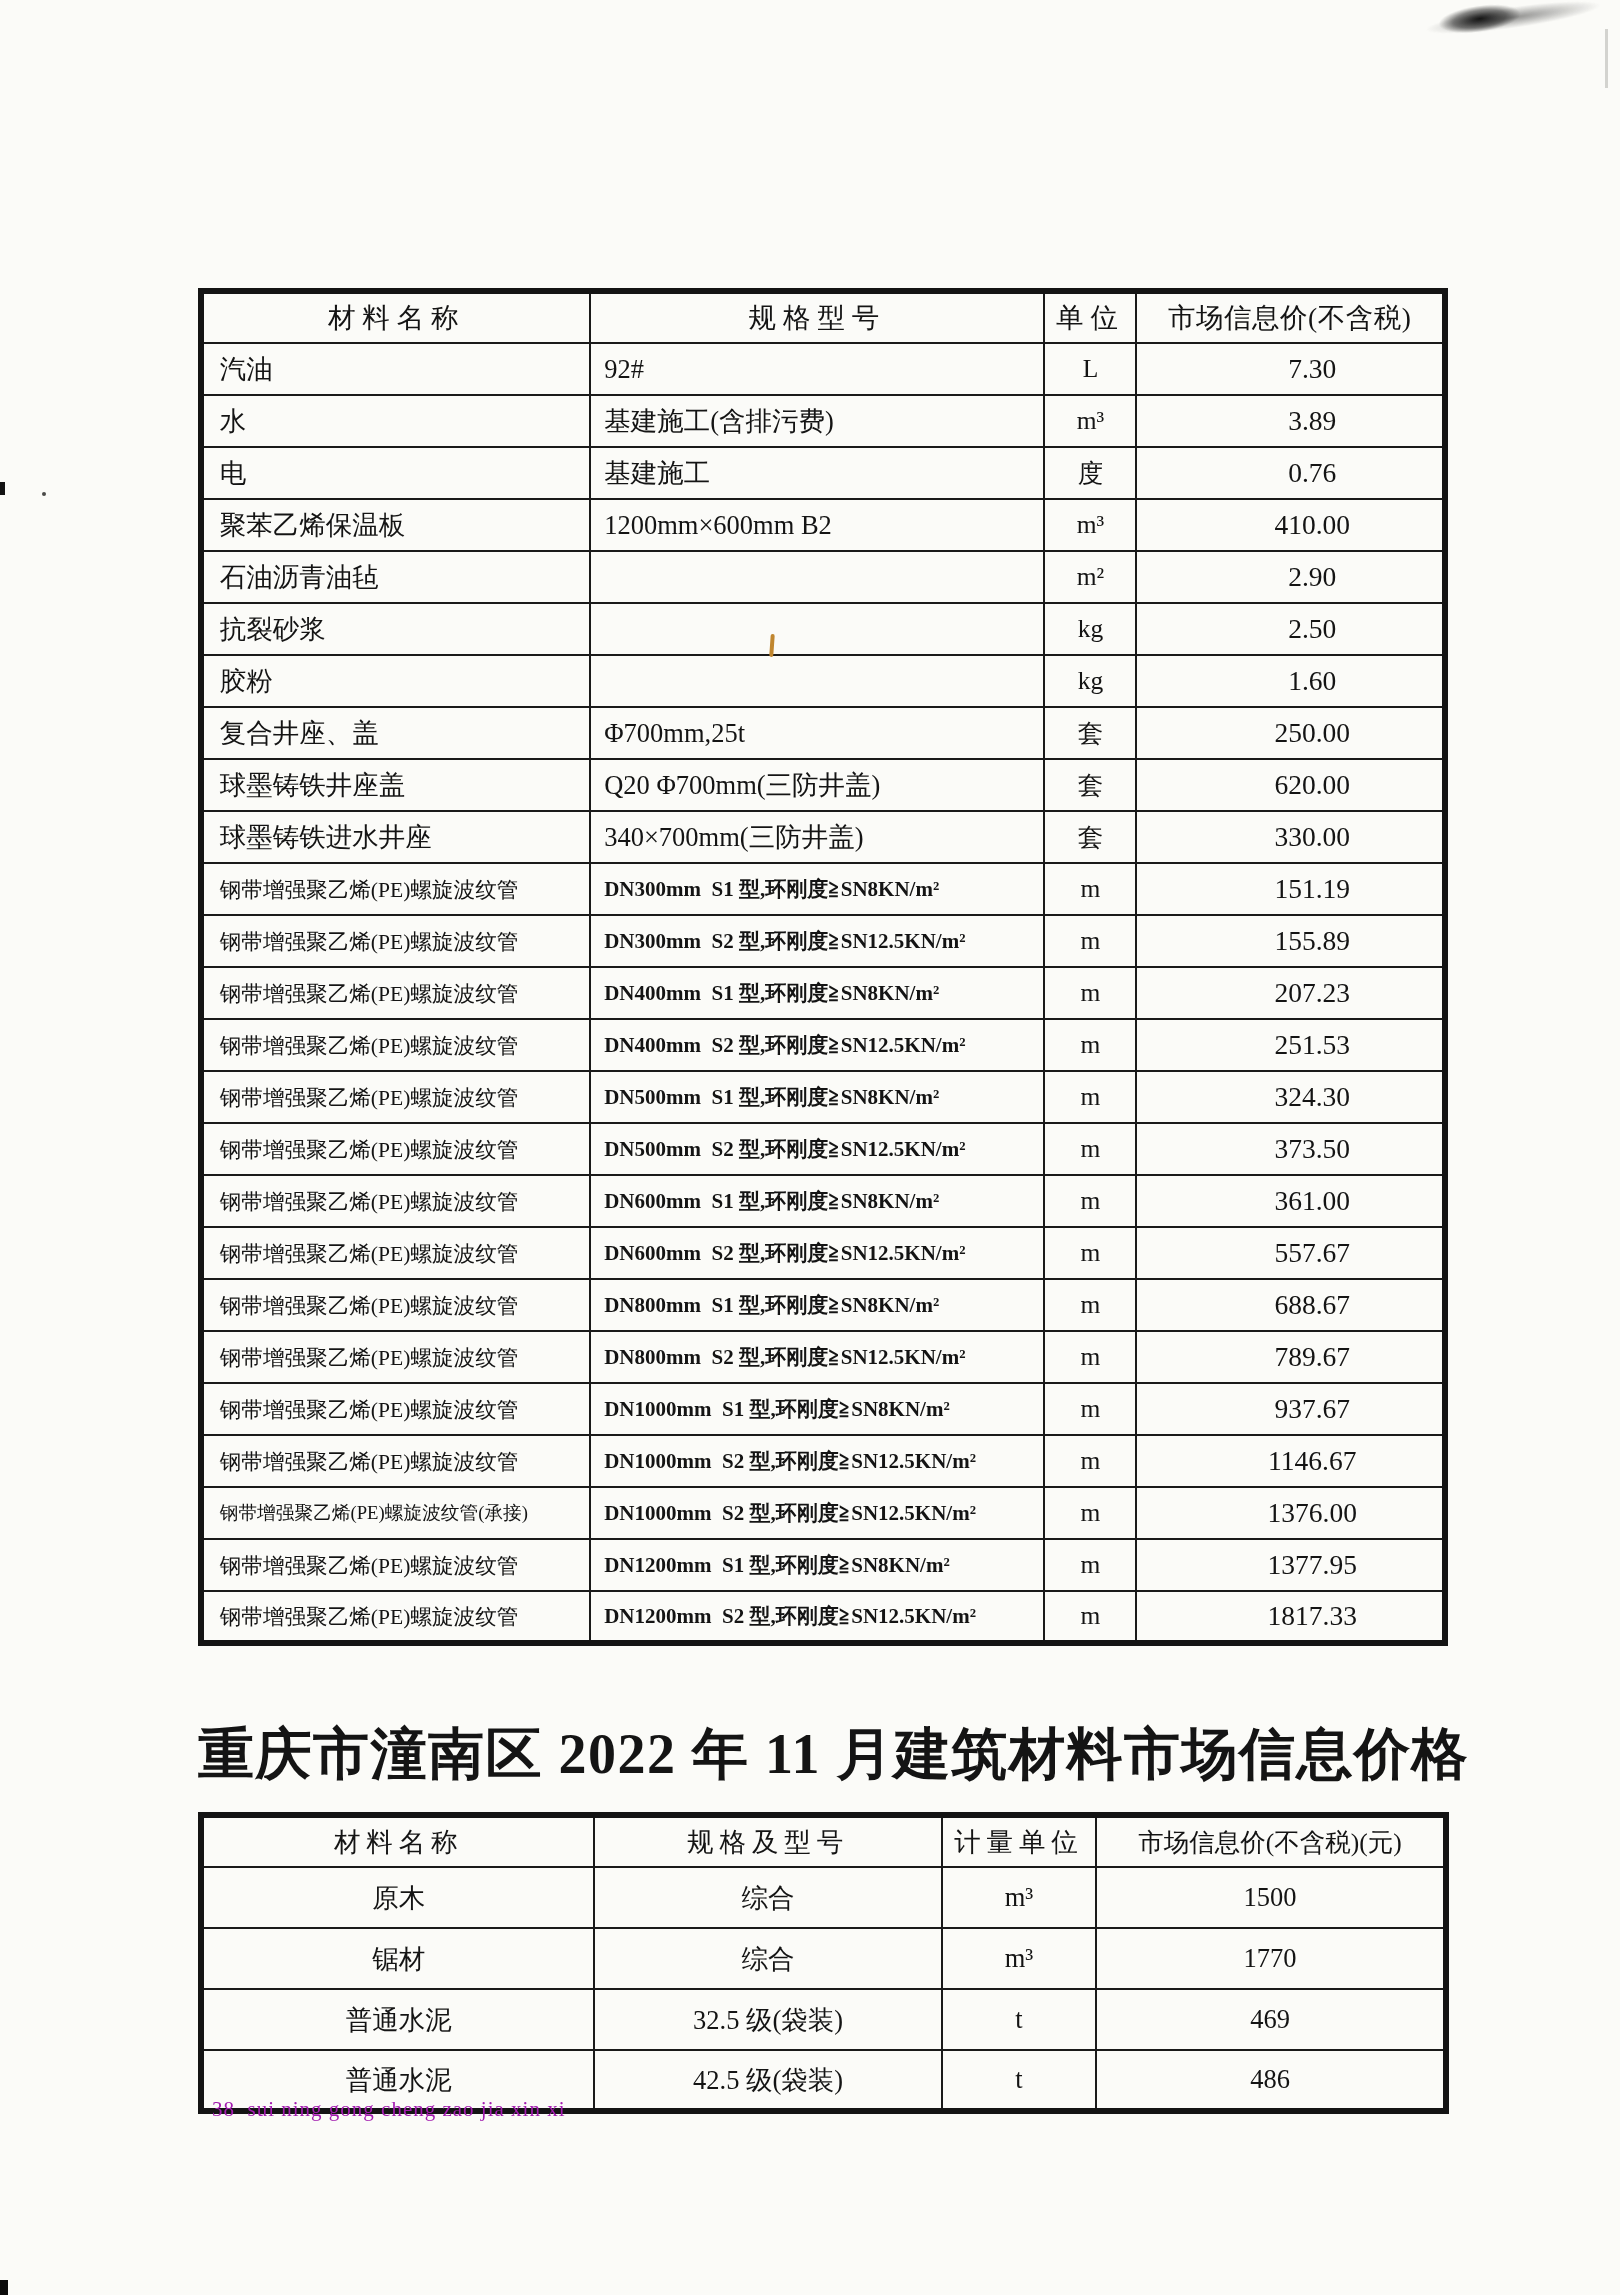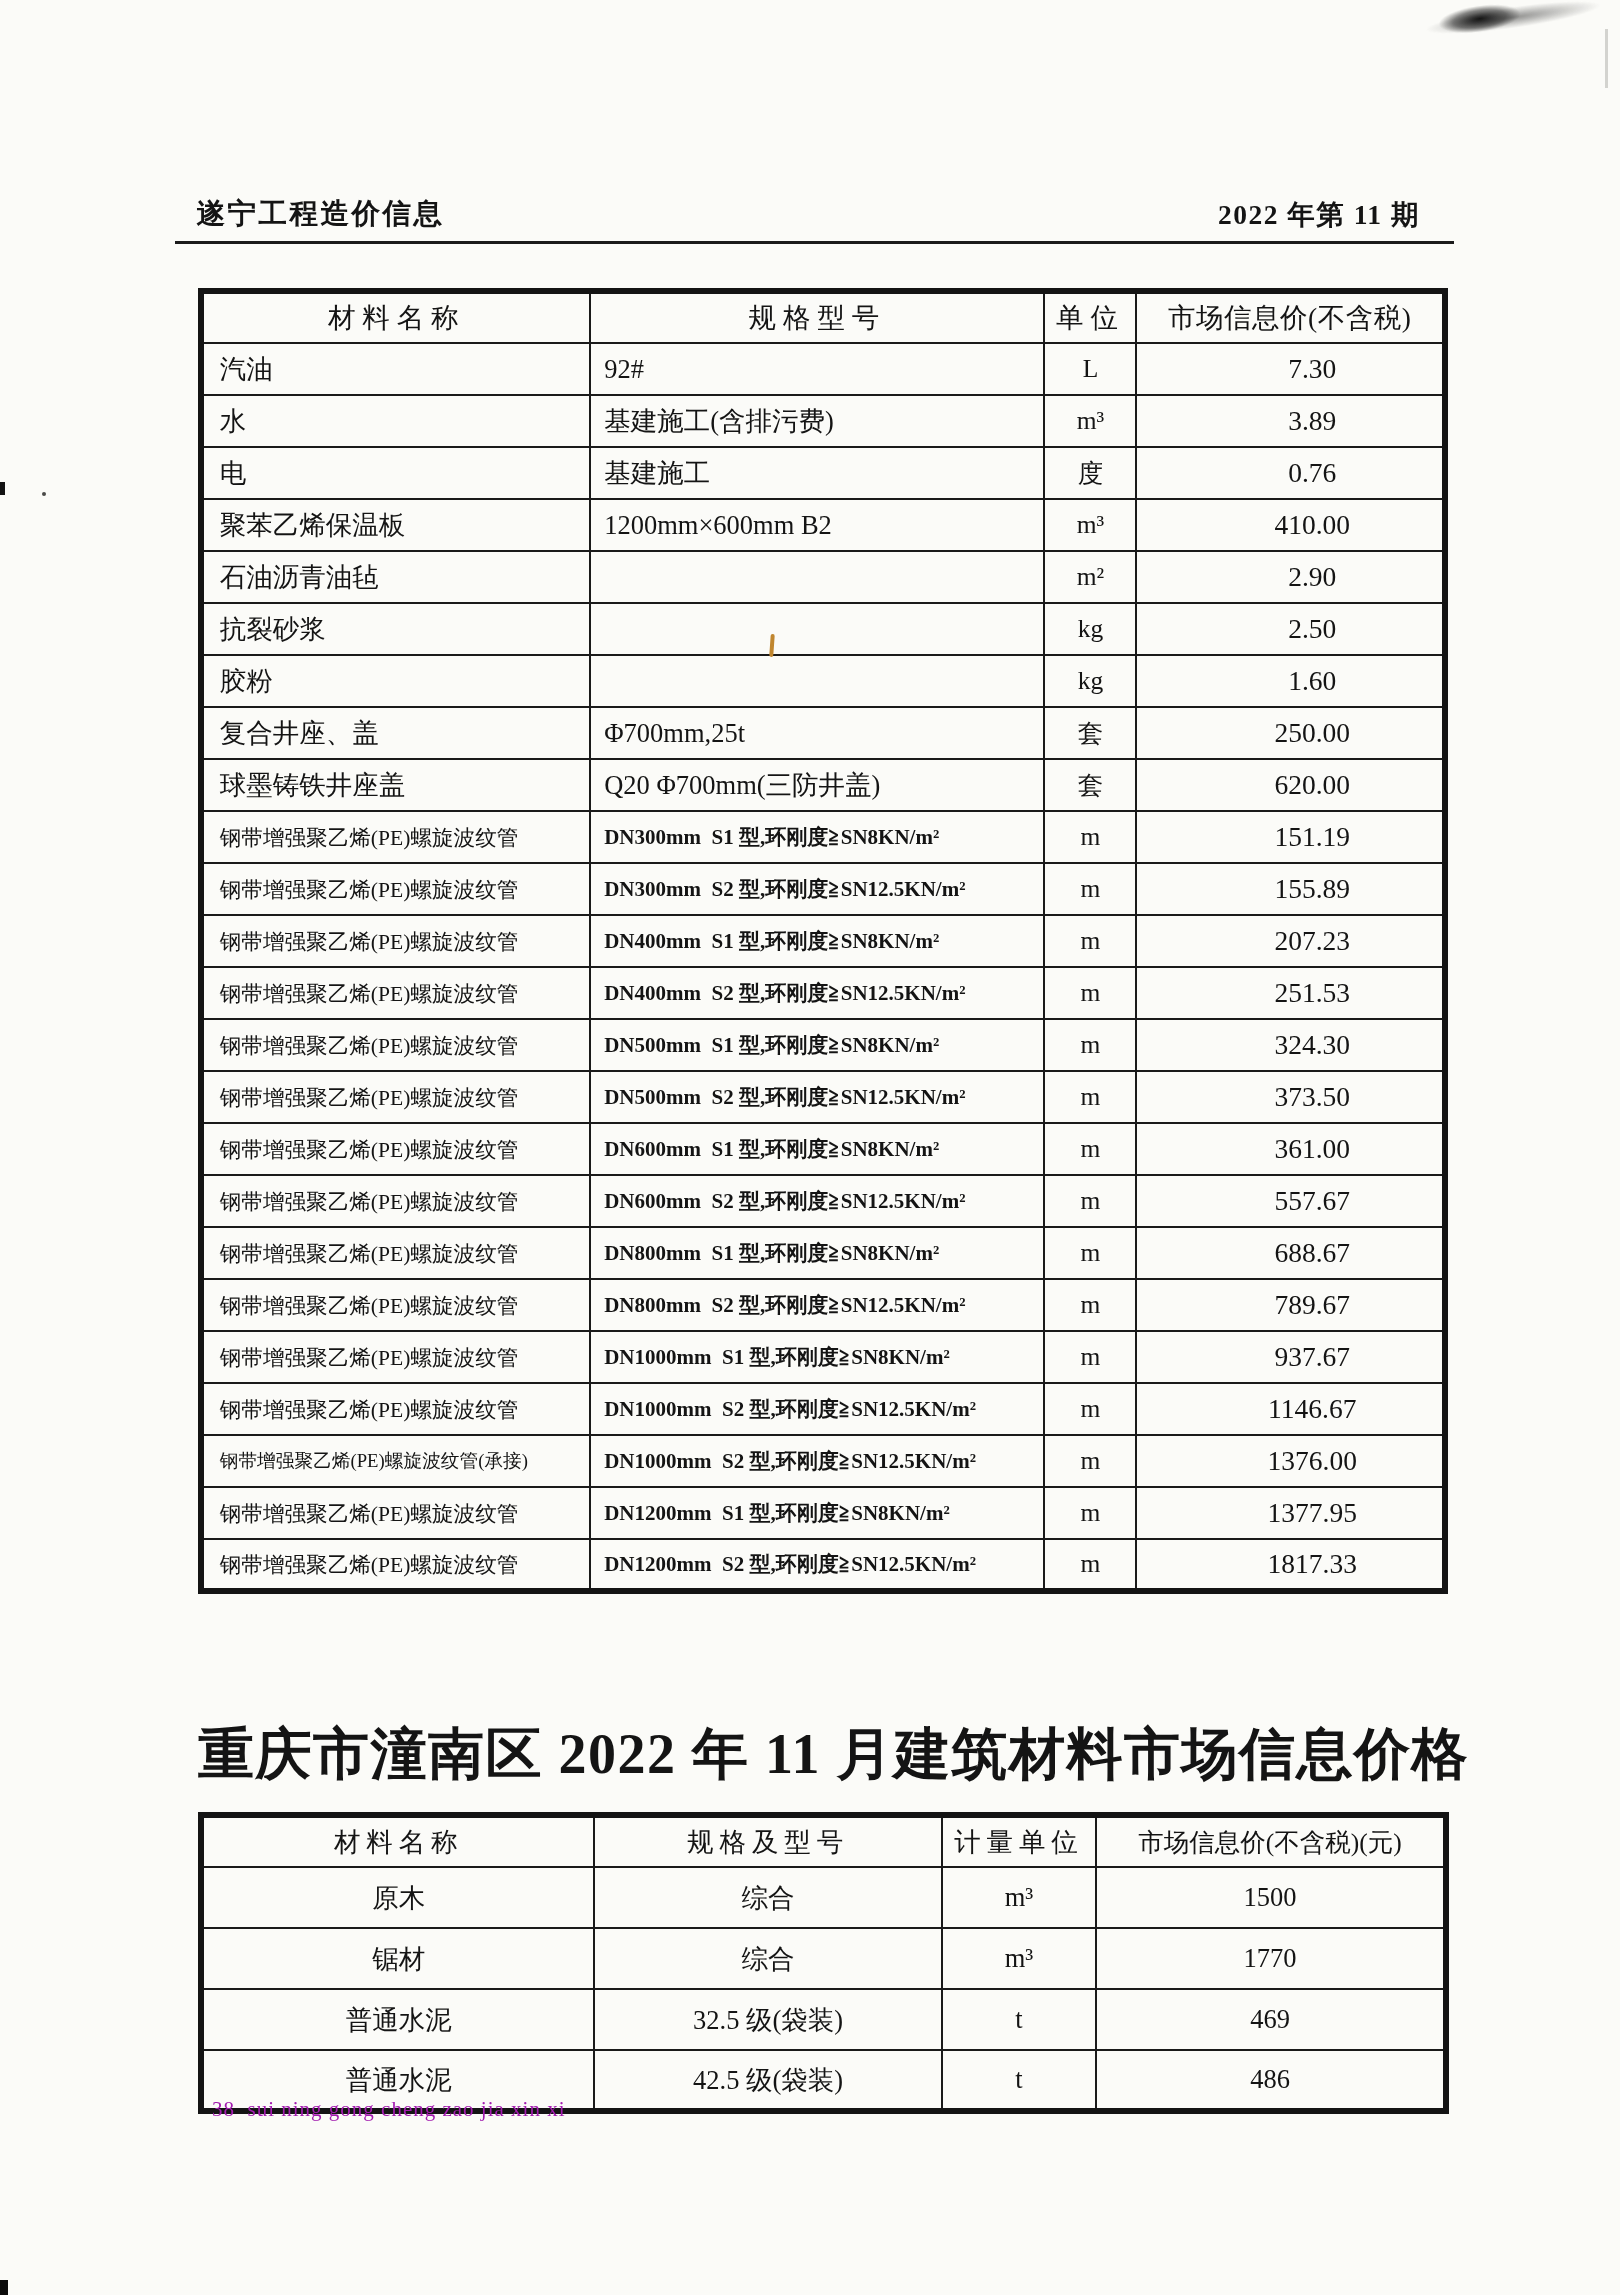--- a/index.html
+++ b/index.html
@@ -82,24 +82,20 @@
   }
   .mark-bottom-left {
     position:absolute; left:0; top:2280px; width:8.3px; height:15.7px; background:#0b0b0b;
   }
 </style>
 </head>
 <body>
 
 <div class="page">
 
-  <div class="page-header">
-    <span class="journal-title">遂宁工程造价信息</span>
-    <span class="issue-label">2022 年第 11 期</span>
-  </div>
 
   <table id="table1">
     <colgroup>
       <col style="width:31.3%">
         <col style="width:36.5%">
         <col style="width:7.4%">
         <col style="width:24.8%">
     </colgroup>
     <thead>
       <tr>
@@ -158,20 +154,26 @@
           <td>套</td>
           <td>250.00</td>
         </tr>
         <tr>
           <td>球墨铸铁井座盖</td>
           <td>Q20 Φ700mm(三防井盖)</td>
           <td>套</td>
           <td>620.00</td>
         </tr>
         <tr>
+          <td>球墨铸铁进水井座</td>
+          <td>340×700mm(三防井盖)</td>
+          <td>套</td>
+          <td>330.00</td>
+        </tr>
+        <tr>
           <td class="dense">钢带增强聚乙烯(PE)螺旋波纹管</td>
           <td class="dense-spec">DN300mm  S1 型,环刚度≧SN8KN/m²</td>
           <td>m</td>
           <td>151.19</td>
         </tr>
         <tr>
           <td class="dense">钢带增强聚乙烯(PE)螺旋波纹管</td>
           <td class="dense-spec">DN300mm  S2 型,环刚度≧SN12.5KN/m²</td>
           <td>m</td>
           <td>155.89</td>

